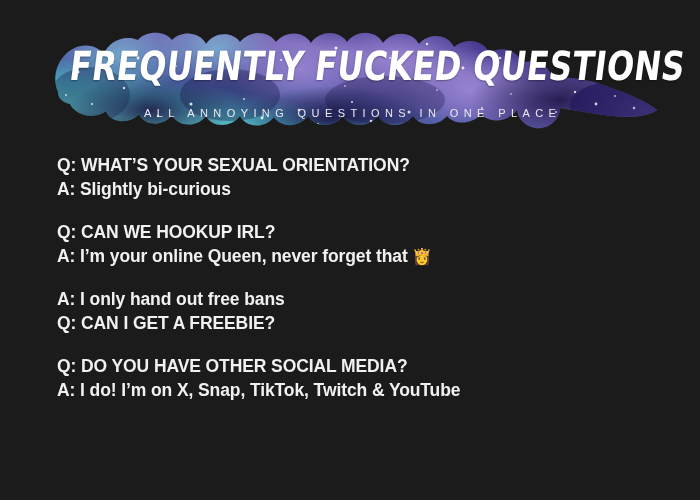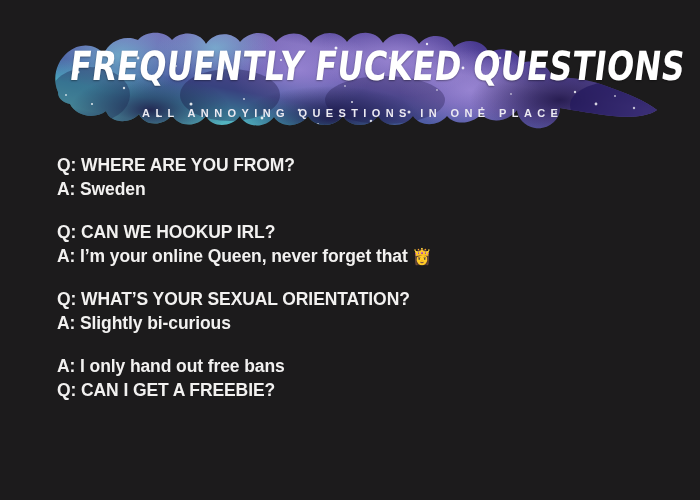--- a/index.html
+++ b/index.html
@@ -57,21 +57,21 @@
   }
 
   #banner-subtitle {
     position: absolute;
     left: 0;
     top: 106px;
     width: 700px;
     text-align: center;
     color: #eceaf2;
     font-family: "Liberation Sans", sans-serif;
-    font-weight: 700;
+    font-weight: 400;
     font-size: 11px;
     line-height: 14px;
     letter-spacing: 5.4px;
     text-indent: 5.4px;
     white-space: nowrap;
     pointer-events: none;
   }
 
   
   #faq-list {
@@ -243,43 +243,43 @@
       </g>
     </svg>
 
     <div id="banner-title">FREQUENTLY FUCKED QUESTIONS</div>
 
     <div id="banner-subtitle">ALL ANNOYING QUESTIONS IN ONE PLACE</div>
   </div>
 
   <div id="faq-list">
 
-    <div class="faq-item">
-      <div class="faq-line faq-question">Q: WHERE ARE YOU FROM?</div>
-      <div class="faq-line faq-answer">
-        <span>A: Sweden</span><span class="faq-emoji"></span>
+
+    <div class="faq-item">
+      <div class="faq-line faq-question">Q: WHAT’S YOUR SEXUAL ORIENTATION?</div>
+      <div class="faq-line faq-answer">
+        <span>A: Slightly bi-curious</span><span class="faq-emoji"></span>
       </div>
     </div>
 
     <div class="faq-item">
       <div class="faq-line faq-question">Q: CAN WE HOOKUP IRL?</div>
       <div class="faq-line faq-answer">
         <span>A: I’m your online Queen, never forget that</span>&nbsp;<span class="faq-emoji">👸</span>
       </div>
     </div>
 
     <div class="faq-item">
-      <div class="faq-line faq-question">Q: WHAT’S YOUR SEXUAL ORIENTATION?</div>
-      <div class="faq-line faq-answer">
-        <span>A: Slightly bi-curious</span><span class="faq-emoji"></span>
-      </div>
-    </div>
-
-    <div class="faq-item">
       <div class="faq-line faq-answer">
         <span>A: I only hand out free bans</span><span class="faq-emoji"></span>
       </div>
       <div class="faq-line faq-question">Q: CAN I GET A FREEBIE?</div>
     </div>
 
+    <div class="faq-item">
+      <div class="faq-line faq-question">Q: DO YOU HAVE OTHER SOCIAL MEDIA?</div>
+      <div class="faq-line faq-answer">
+        <span>A: I do! I’m on X, Snap, TikTok, Twitch &amp; YouTube</span><span class="faq-emoji"></span>
+      </div>
+    </div>
 
   </div>
 </div>
 
 </body></html>

